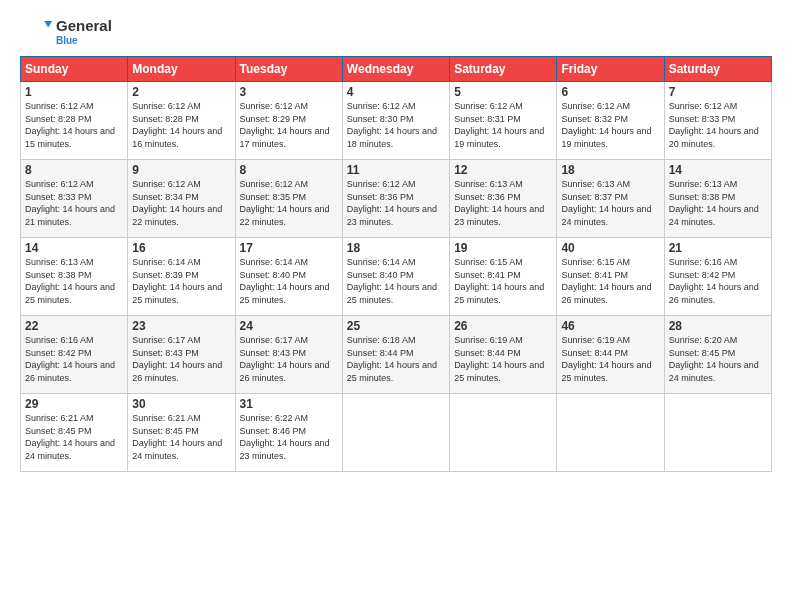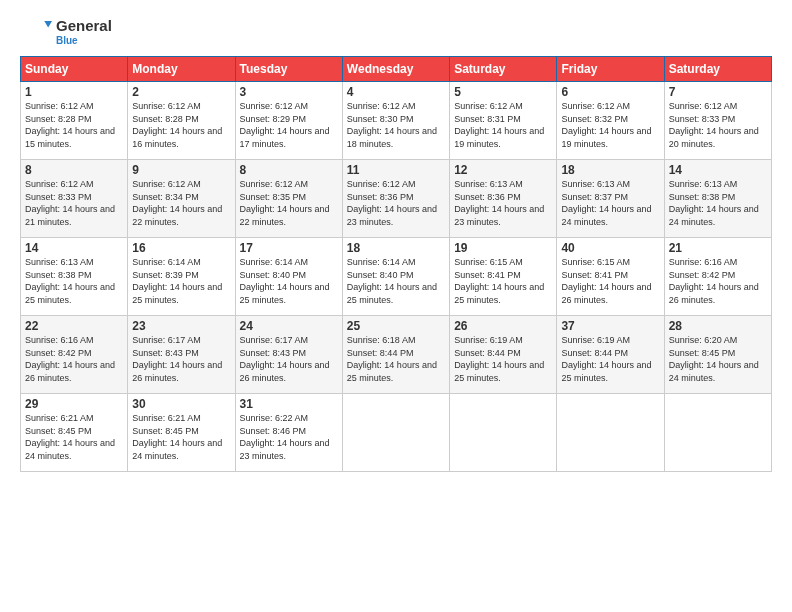--- a/index.html
+++ b/index.html
@@ -235,21 +235,21 @@
           </td>
           <td>
             <span class="day-num">25</span>
 <div class="day-info">Sunrise: 6:18 AM<br>Sunset: 8:44 PM<br>Daylight: 14 hours and 25 minutes.</div>
           </td>
           <td>
             <span class="day-num">26</span>
 <div class="day-info">Sunrise: 6:19 AM<br>Sunset: 8:44 PM<br>Daylight: 14 hours and 25 minutes.</div>
           </td>
           <td>
-            <span class="day-num">37</span>
+            <span class="day-num">46</span>
 <div class="day-info">Sunrise: 6:19 AM<br>Sunset: 8:44 PM<br>Daylight: 14 hours and 25 minutes.</div>
           </td>
           <td>
             <span class="day-num">28</span>
 <div class="day-info">Sunrise: 6:20 AM<br>Sunset: 8:45 PM<br>Daylight: 14 hours and 24 minutes.</div>
           </td>
         </tr>
         <tr>
           <td>
             <span class="day-num">29</span>

